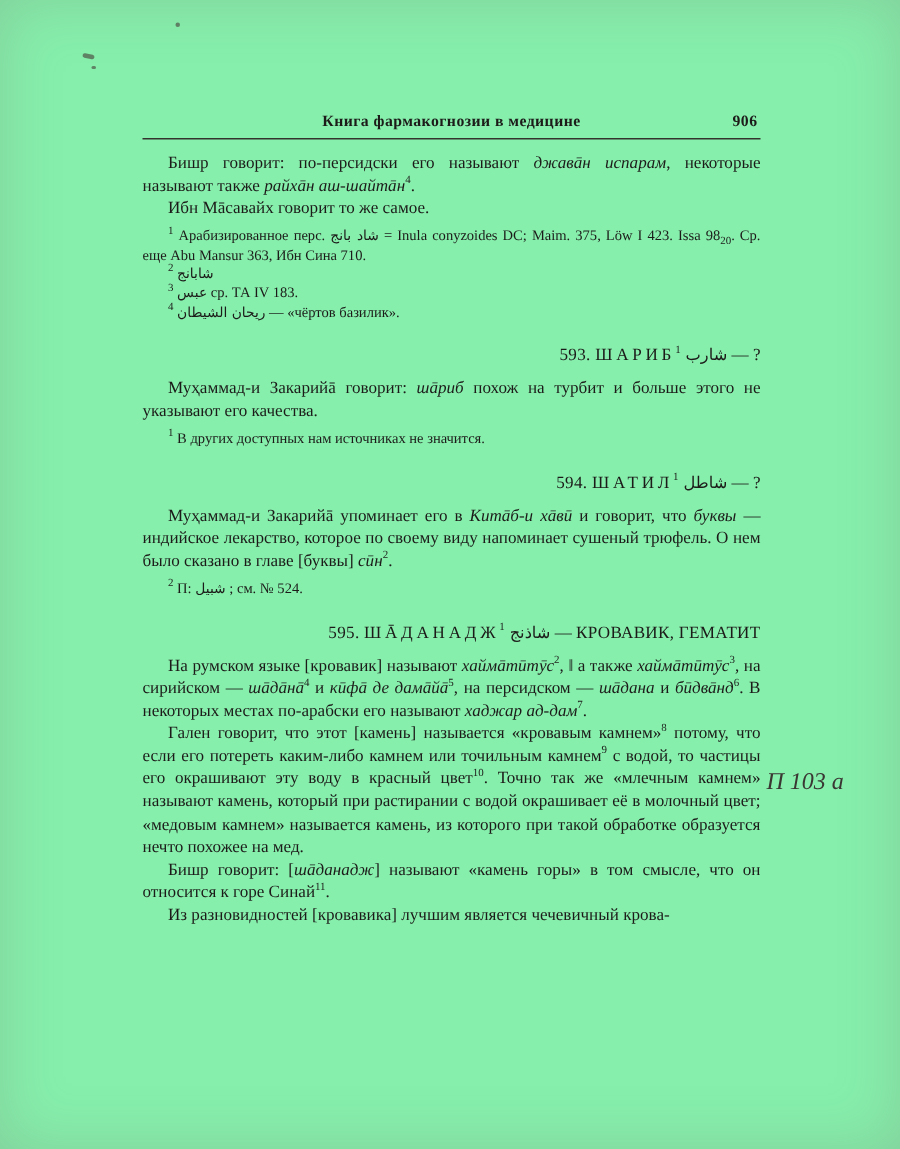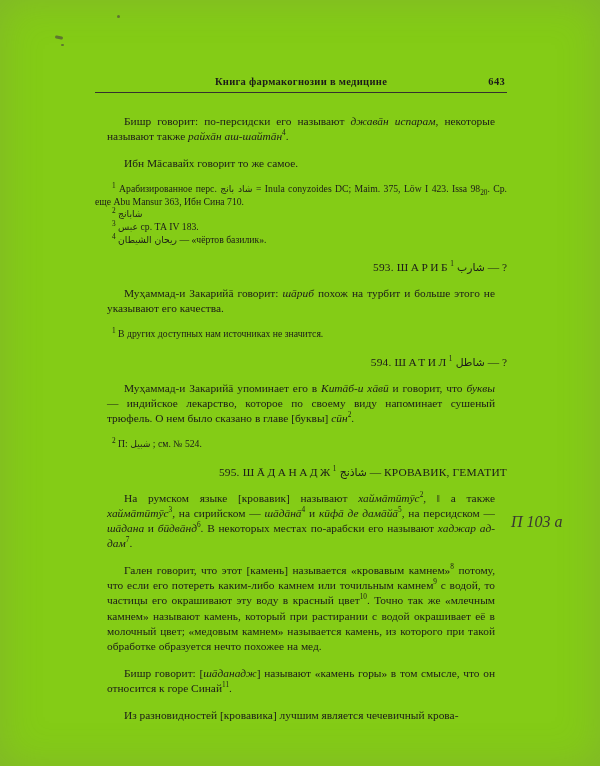--- a/index.html
+++ b/index.html
@@ -1,34 +1,34 @@
 <!DOCTYPE html>
 <html><head>
 <meta charset="utf-8">
 <style>
   html,body{margin:0;padding:0;background:#d8d6d1;}
   .page{
     position:relative;
     width:600px;height:766px;
-    background:#84cc16;
+    background:#86efac;
     font-family:"Liberation Serif","DejaVu Serif",serif;
     color:#1c1b19;
     overflow:hidden;
     box-shadow:inset 0 0 40px rgba(120,115,105,0.25);
   }
   .running-head{
     position:absolute;left:95px;top:76px;width:412px;
     font-weight:bold;font-size:10.5px;letter-spacing:0.3px;
   }
   .rh-title{display:block;text-align:center;}
   .rh-page{position:absolute;right:2px;top:0;}
   .rule{position:absolute;left:95px;top:92px;width:412px;height:1px;background:#35322d;}
   .content{position:absolute;left:95px;top:102px;width:412px;}
   .para{
-    margin:12px;text-indent:17px;text-align:justify;
+    margin:0;text-indent:17px;text-align:justify;
     font-size:11.4px;line-height:15.1px;
   }
   .section-heading{
     text-align:right;font-weight:normal;font-size:11.4px;
     margin:15px 0 9px 0;letter-spacing:0.2px;
   }
   .footnotes{margin:5px 0 3px 0;}
   .footnote{
     font-size:9.7px;line-height:12.6px;
     text-indent:17px;text-align:justify;
@@ -55,21 +55,21 @@
 </head>
 <body>
 
 <div class="page">
   <div class="speck s1"></div>
   <div class="speck s2"></div>
   <div class="speck s3"></div>
 
   <div class="running-head">
     <span class="rh-title">Книга фармакогнозии в медицине</span>
-    <span class="rh-page">643</span>
+    <span class="rh-page">906</span>
   </div>
   <div class="rule"></div>
 
   <div class="content">
       <p class="para"><span>Бишр говорит: по-персидски его называют </span><span class="it">джавāн испарам</span><span>, некоторые называют также </span><span class="it">райхāн аш-шайтāн</span><sup>4</sup><span>.</span></p>
       <p class="para"><span>Ибн Мāсавайх говорит то же самое.</span></p>
       <div class="footnotes">
         <div class="footnote"><sup>1</sup><span> Арабизированное перс. </span><span class="ar">شاد بانج</span><span> = Inula conyzoides  DC;  Maim. 375,  Löw I 423. Issa 98</span><sub>20</sub><span>. Ср. еще Abu Mansur 363, Ибн Сина 710.</span></div>
         <div class="footnote"><sup>2</sup><span> </span><span class="ar">شابانج</span></div>
         <div class="footnote"><sup>3</sup><span> </span><span class="ar">عبس</span><span> ср. ТА IV 183.</span></div>

